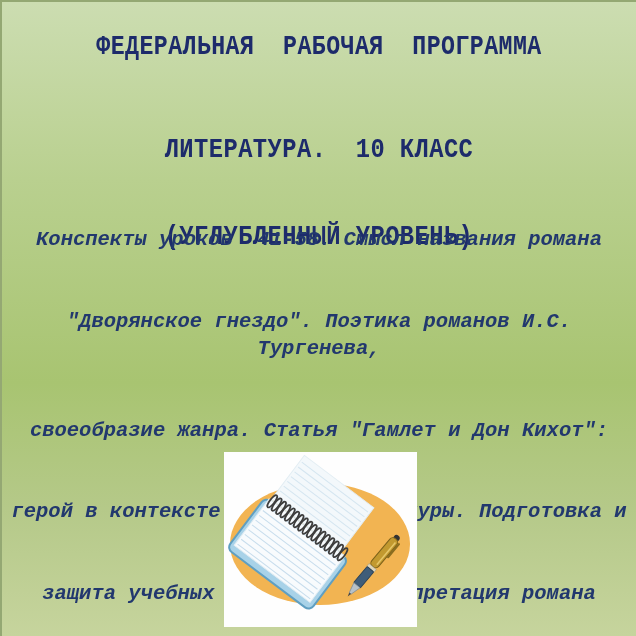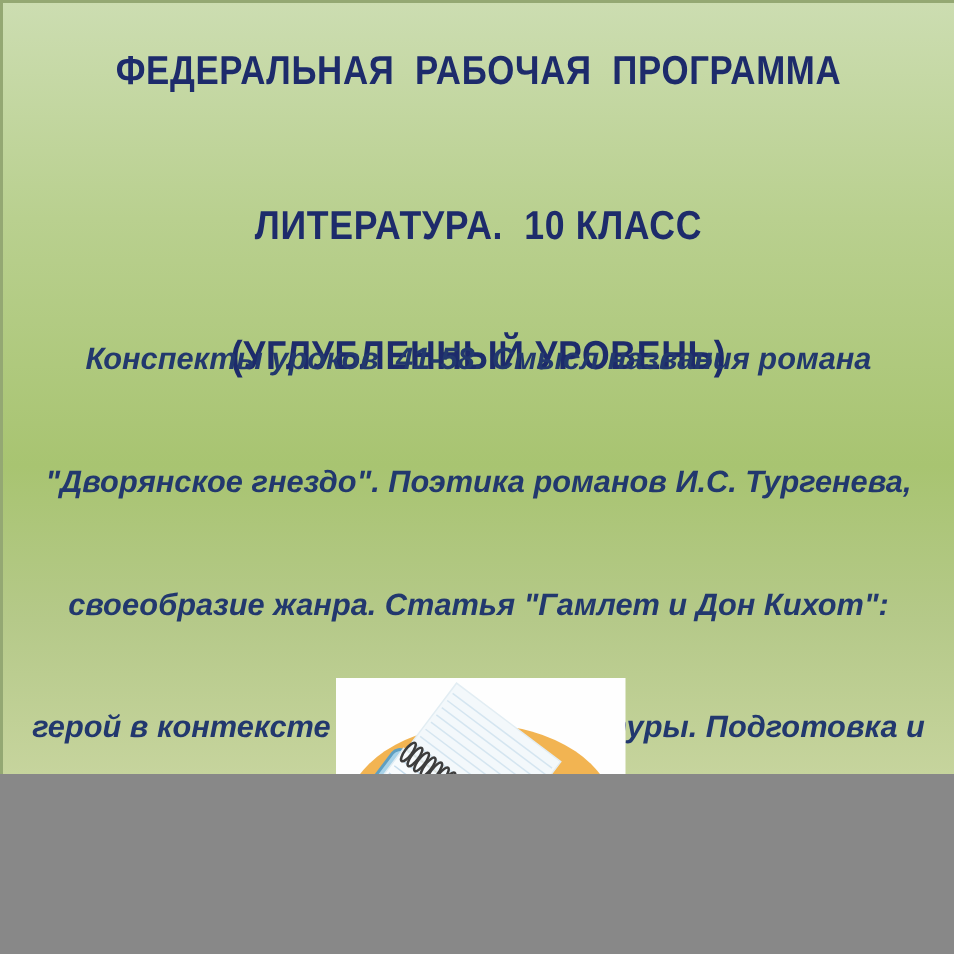--- a/index.html
+++ b/index.html
@@ -1,21 +1,21 @@
 <!DOCTYPE html>
 <html style="--title-color: #1d2b6b; --body-color: #22386e; --bg-top: #ccddb1; --bg-mid: #a8c471; --bg-bottom: #c6d49d; --ellipse: #f2b452; --notebook-cover: #a8d2e8; --pen-gold: #c2992f; --pen-navy: #3f5d79;"><head>
 <meta charset="utf-8">
 <style>
   html,body{margin:0;padding:0;background:#888;}
   .slide{
     position:relative;
-    width:636px;height:516px;
+    width:636px;height:636px;
     margin:0 auto;
     overflow:hidden;
-    font-family:Liberation Sans, sans-serif;
+    font-family:Liberation Mono, monospace;
     background:linear-gradient(180deg,
       var(--bg-top,#ccddb1) 0%,
       #b9d08f 28%,
       var(--bg-mid,#a8c471) 60%,
       #b5c989 80%,
       var(--bg-bottom,#c6d49d) 100%);
     border-top:2px solid #94a873;
     border-left:2px solid #94a873;
     box-sizing:border-box;
   }

